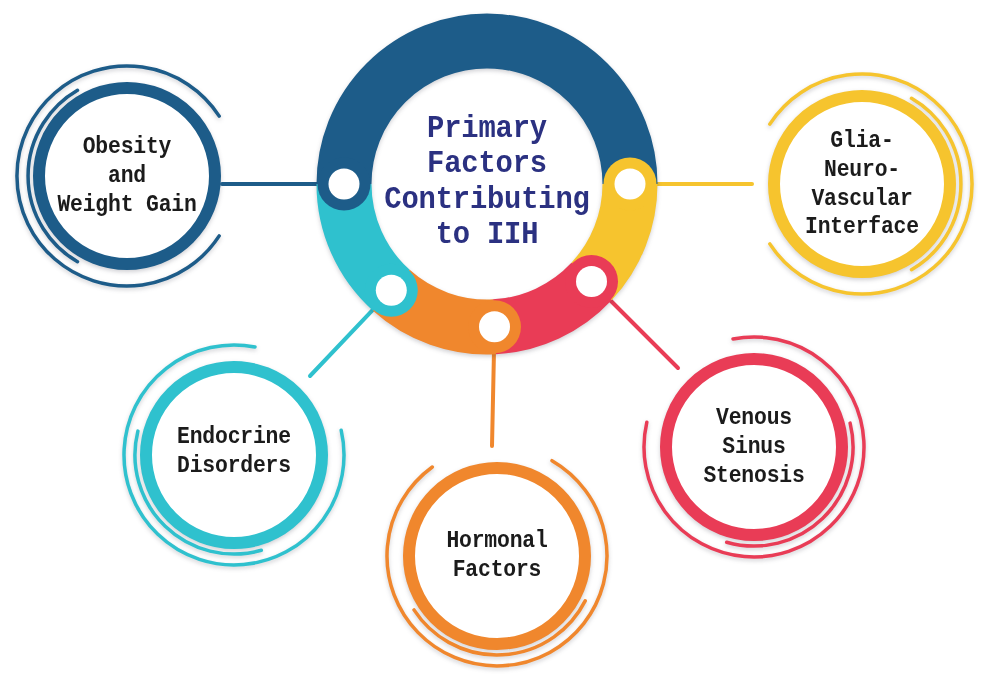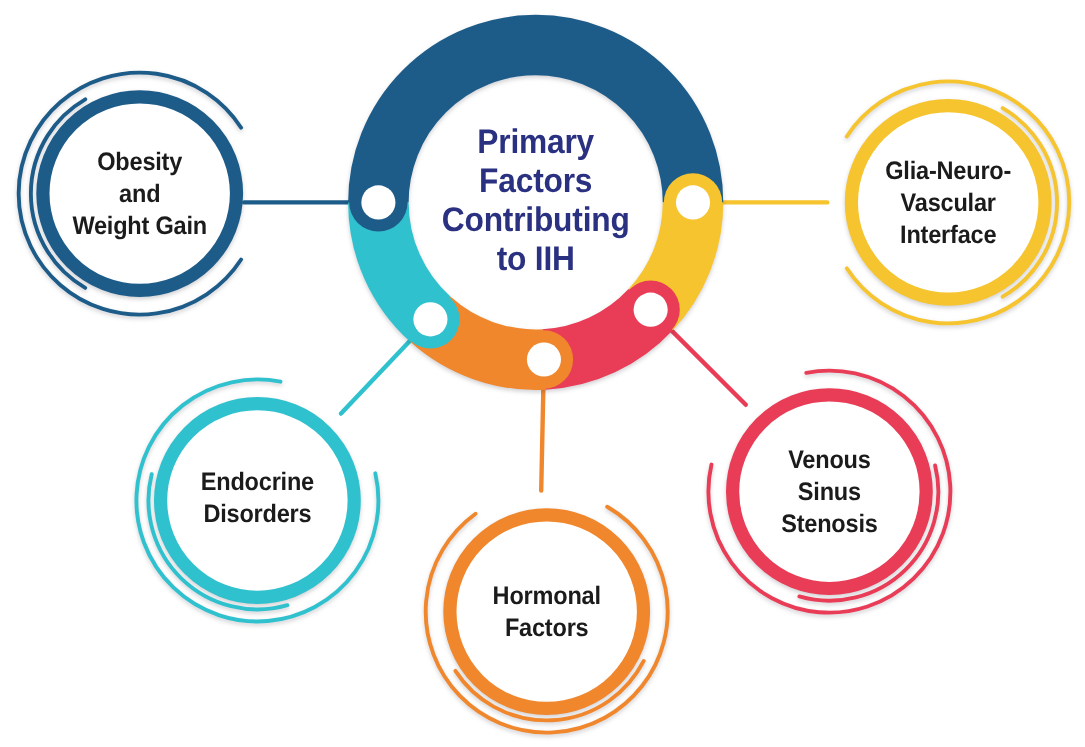--- a/index.html
+++ b/index.html
@@ -1,19 +1,19 @@
 <!DOCTYPE html>
 <html style="--c-blue: #1d5c89; --c-cyan: #2fc1ce; --c-yellow: #f6c42e; --c-orange: #f0872d; --c-red: #e93c56; --c-title: #2b3181; --c-label: #1b1b1b; --c-background: #ffffff;"><head>
 <meta charset="utf-8">
 <style>
   html,body { margin:0; padding:0; background:#fff; }
   .stage {
     position:relative; width:986px; height:679px;
     background:var(--c-background,#fff); overflow:hidden;
-    font-family:Liberation Sans, sans-serif;
+    font-family:Liberation Mono, monospace;
   }
   .stage svg { position:absolute; left:0; top:0; }
   
   .seg  { fill:none; stroke-width:55; }
   .cap  { stroke:none; }
   .dot  { fill:#ffffff; stroke:none; }
   
   .link { fill:none; stroke-width:4; stroke-linecap:round; }
   
   .ring { fill:#ffffff; stroke-width:12; }

